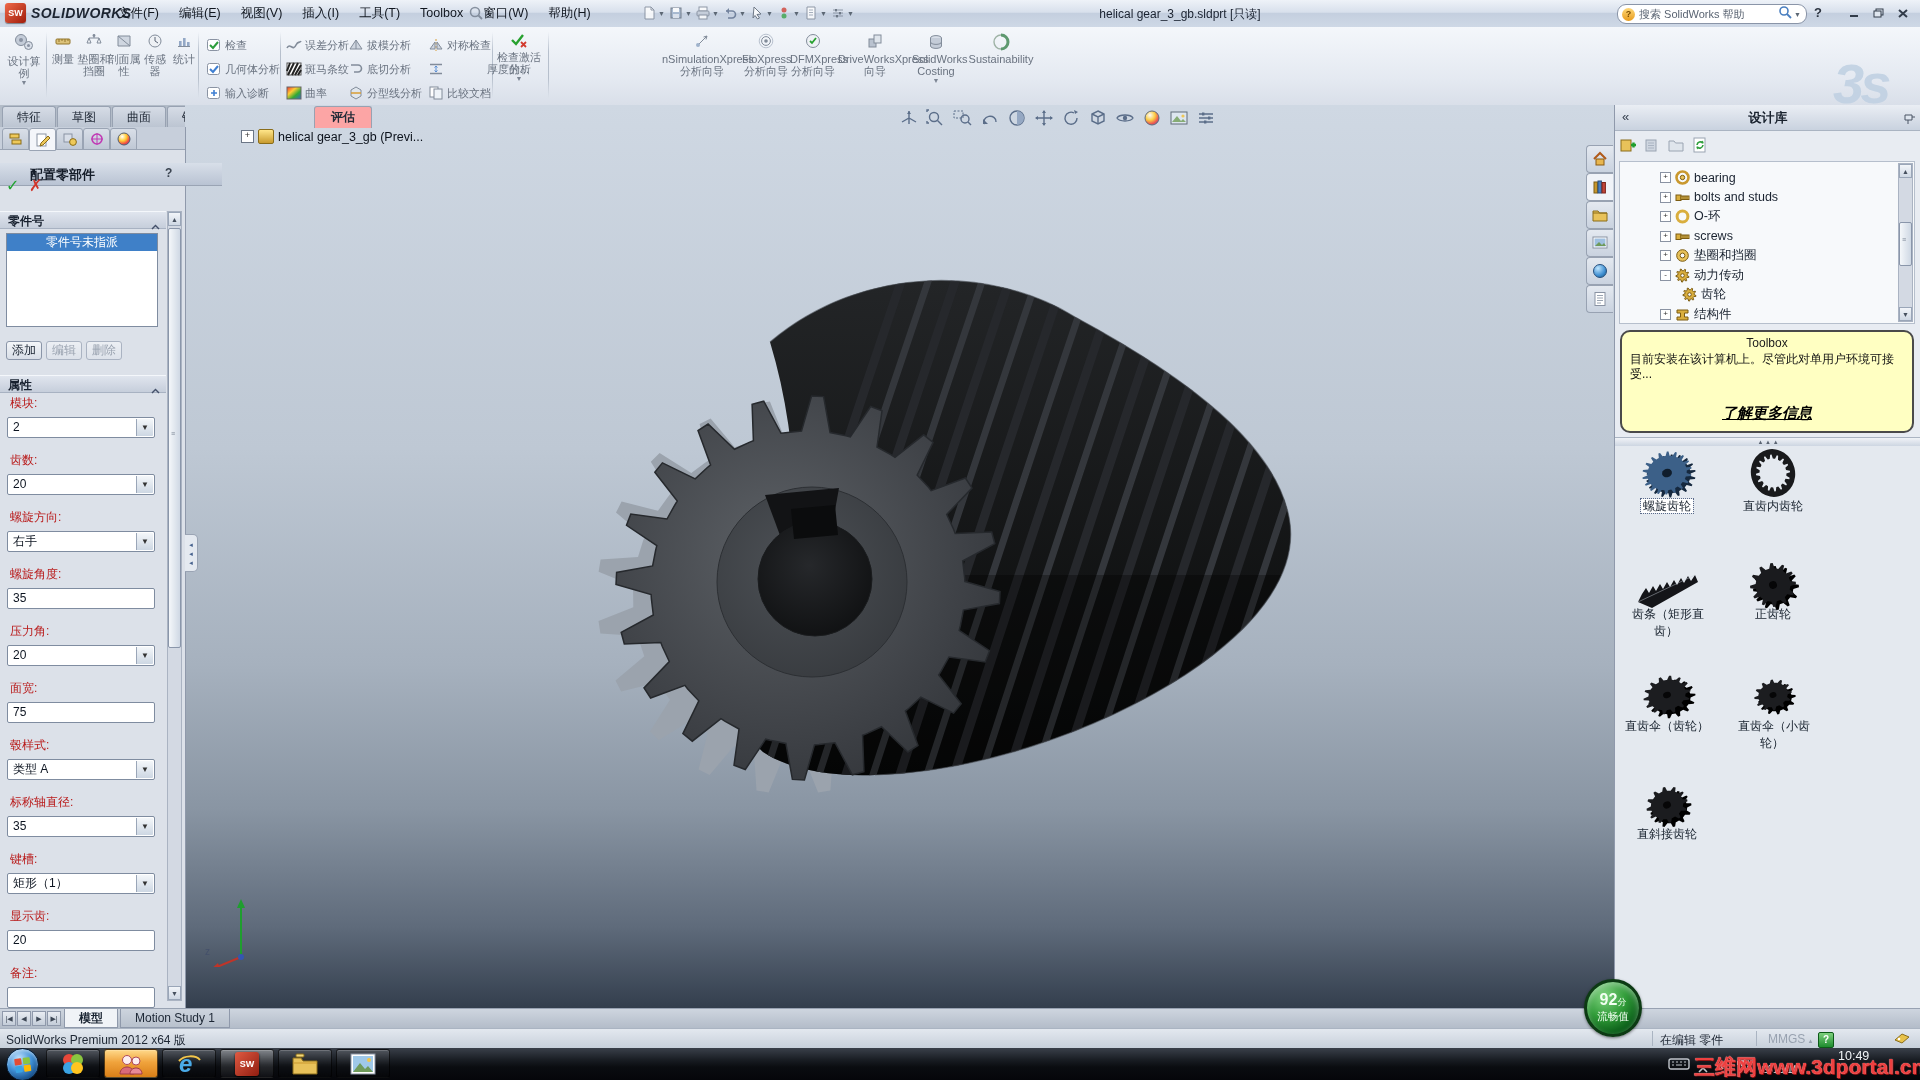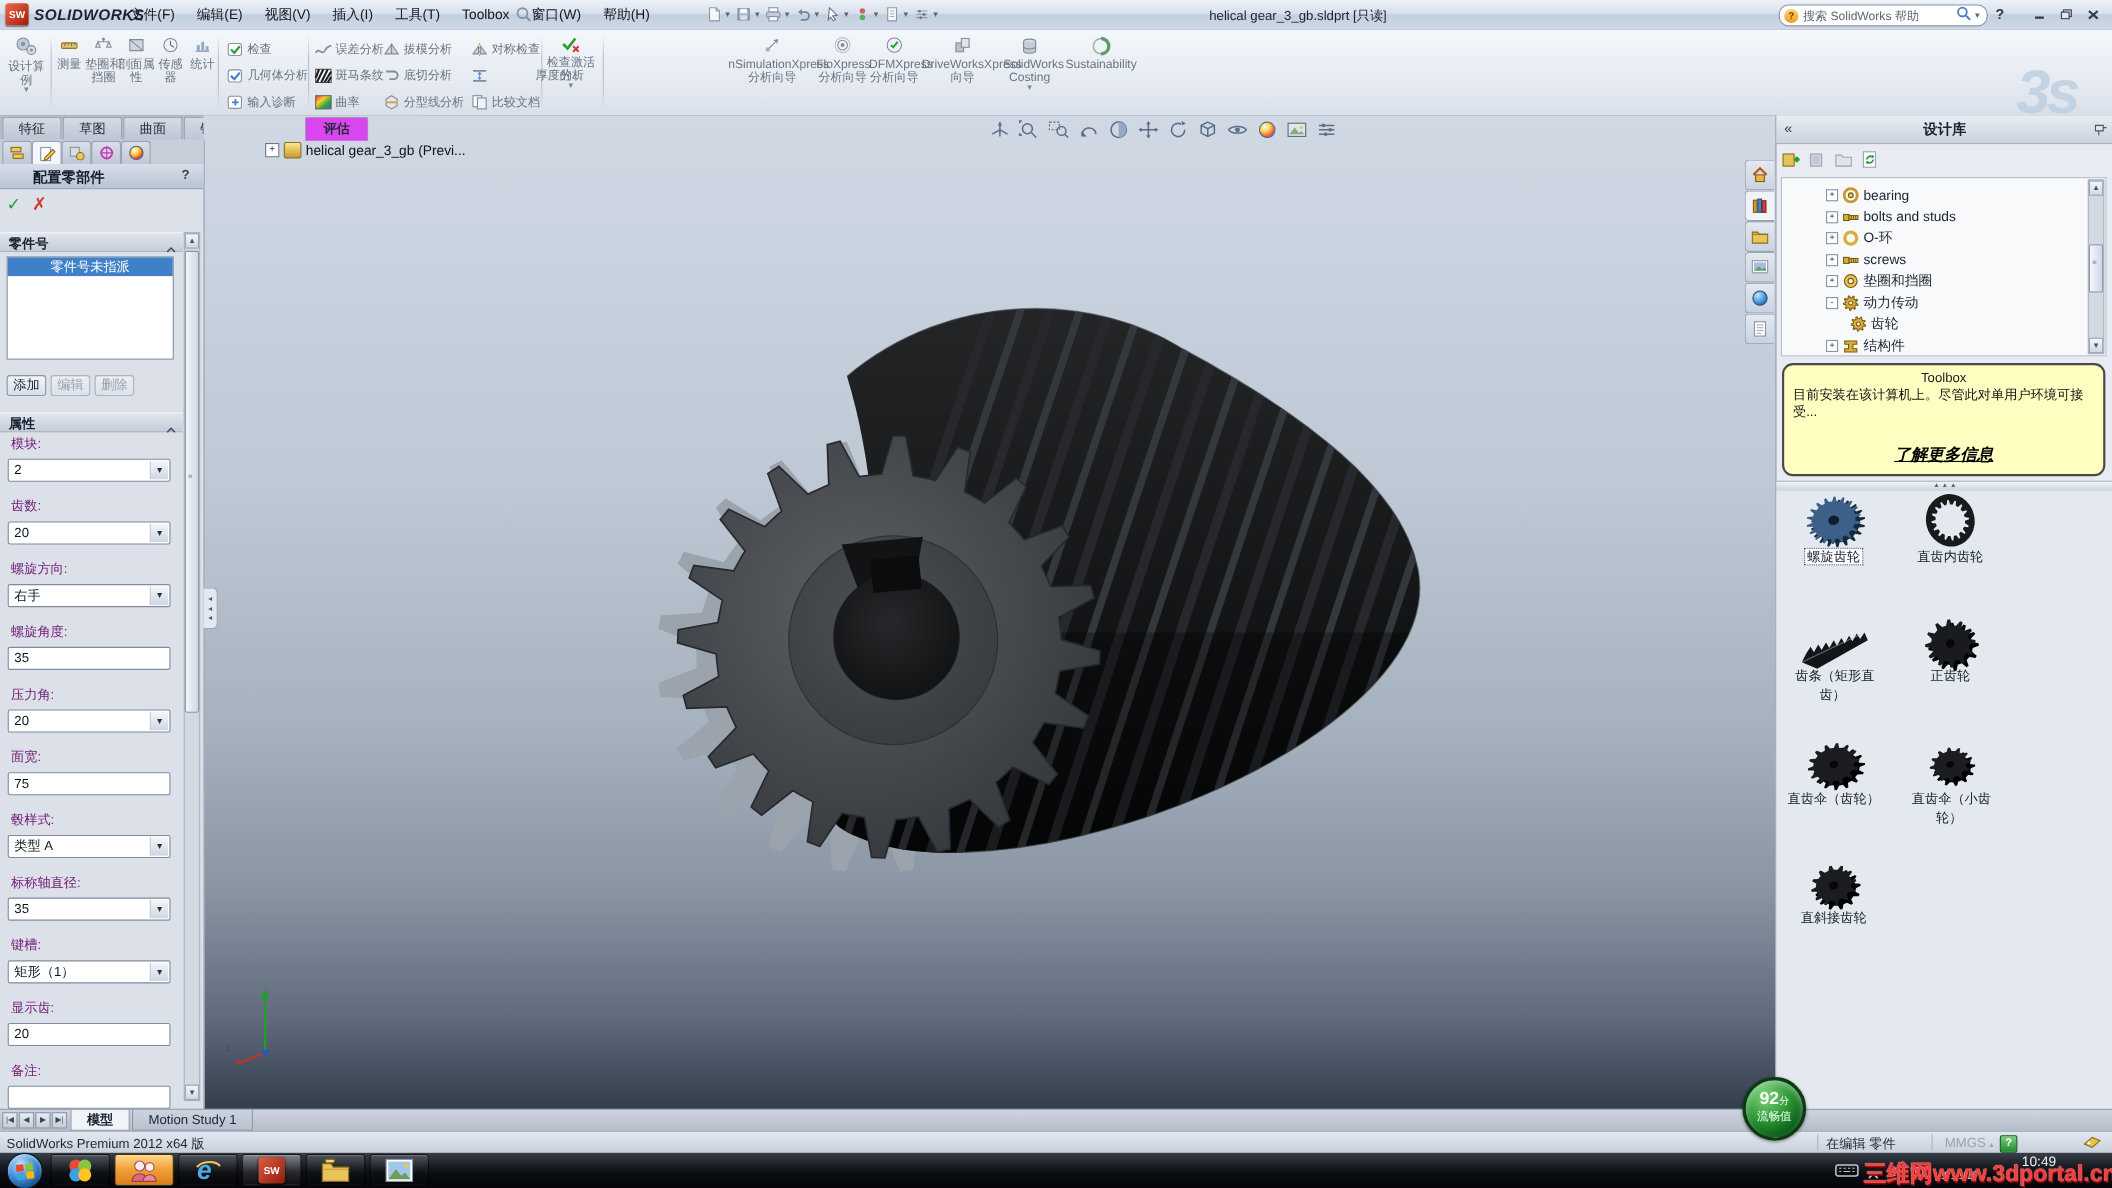--- a/index.html
+++ b/index.html
@@ -37,48 +37,48 @@
   .rlabel{font-size:11px;line-height:12px;color:#6a7380;text-align:center;}
   .rbig{position:absolute;text-align:center;}
   .rrow{position:absolute;display:flex;align-items:center;gap:3px;height:20px;}
   .rdd{font-size:7px;color:#7d8694;}
   #brand-ghost{left:1833px;top:24px;font-size:56px;font-style:italic;font-weight:bold;
     color:#bfd0e2;opacity:.85;letter-spacing:-4px;}
   
   #tabrow{left:0;top:105px;width:380px;height:22px;background:#b3bcc8;}
   .ctab{position:absolute;top:1px;height:20px;line-height:20px;text-align:center;font-size:12px;color:#222b38;
     background:linear-gradient(#d6dce6,#bcc5d2);border:1px solid #98a2b2;border-bottom:none;border-radius:3px 3px 0 0;}
-  .ctab.active{background:#d946ef;font-weight:bold;height:21px;z-index:2;}
+  .ctab.active{background:#fca5a5;font-weight:bold;height:21px;z-index:2;margin-left:37px;}
   
   #viewport{left:185px;top:105px;width:1429px;height:903px;
     background:linear-gradient(180deg,#cfd8e3 0%,#bec8d4 38%,#a6b1be 62%,#8995a3 78%,#5f6b7b 91%,#333e4d 100%);}
   #featuretree-overlay{left:56px;top:24px;display:flex;align-items:center;gap:4px;font-size:12.5px;color:#0c121c;}
   .plusbox{width:11px;height:11px;background:#fff;border:1px solid #6b7686;font-size:9px;line-height:9px;
     text-align:center;color:#333;}
   #part-icon{width:14px;height:13px;background:linear-gradient(#ffe68a,#c99b2e);border:1px solid #8a6d1a;border-radius:2px;}
   #headsup{left:712px;top:2px;height:21px;display:flex;align-items:center;gap:3px;}
   .hbtn{height:20px;display:flex;align-items:center;justify-content:center;padding:0 2px;border-radius:3px;opacity:.9;}
   #triad{left:18px;top:782px;}
   
   #lpanel{left:0;top:127px;width:185px;height:881px;background:#dce1e9;border-right:1px solid #8f99ab;}
   #pm-tabs{left:0;top:0;width:185px;height:22px;background:#c7cfdb;border-bottom:1px solid #9aa4b4;}
   .pmtab{position:absolute;top:1px;width:25px;height:20px;background:linear-gradient(#d9dfe8,#bfc8d5);
     border:1px solid #9aa4b4;border-radius:3px 3px 0 0;display:flex;align-items:center;justify-content:center;}
   .pmtab.active{background:#f4f6fa;height:21px;}
-  #pm-header{left:0;top:22px;width:185px;height:22px;background:linear-gradient(#d8dfe9,#b9c3d3);
-    border-bottom:1px solid #9aa4b4;}
+  #pm-header{left:0;top:36px;width:185px;height:22px;background:linear-gradient(#d8dfe9,#b9c3d3);
+    border-bottom:1px solid #9aa4b4;padding-left:37px;}
   #pm-title{left:30px;top:3px;font-size:13px;font-weight:bold;color:#141c28;}
   #pm-help{left:165px;top:3px;font-size:12px;font-weight:bold;color:#3a4350;}
   #pm-ok{left:6px;top:49px;font-size:16px;font-weight:bold;color:#1fa32e;}
   #pm-cancel{left:29px;top:49px;font-size:16px;font-weight:bold;color:#d0362a;}
   .grp-header{position:absolute;left:0;width:166px;height:18px;background:linear-gradient(#e0e5ee,#c6cedb);
     border-top:1px solid #f4f7fb;border-bottom:1px solid #a8b2c2;font-size:12px;font-weight:bold;color:#17202e;
     line-height:18px;padding-left:8px;box-sizing:border-box;}
   .grp-chев{position:absolute;right:6px;top:5px;}
-  .flabel{position:absolute;left:10px;font-size:12px;color:#701a75;}
+  .flabel{position:absolute;left:10px;font-size:12px;color:#b91c1c;}
   .sel,.inp{position:absolute;left:7px;width:148px;height:21px;background:#fff;border:1px solid #7f8ca0;
     border-radius:2px;box-sizing:border-box;font-size:12px;line-height:19px;padding-left:5px;color:#0c1420;}
   .selarrow{position:absolute;right:1px;top:1px;width:16px;height:17px;border-left:1px solid #9aa6b8;
     background:linear-gradient(#f4f7fa,#cdd7e3);text-align:center;font-size:8px;line-height:17px;color:#333;border-radius:0 1px 1px 0;}
   .pbtn{position:absolute;height:19px;background:linear-gradient(#f4f6f9,#d8dee7);border:1px solid #8a95a8;
     border-radius:3px;font-size:12px;text-align:center;line-height:17px;color:#16202e;box-sizing:border-box;}
   .pbtn.disabled{color:#9aa3b0;background:linear-gradient(#eceff4,#dde2ea);border-color:#aab3c2;}
   .vsb{position:absolute;background:#d3d9e3;border:1px solid #aab3c2;box-sizing:border-box;}
   .vsb-btn{position:absolute;left:0;width:13px;height:14px;background:linear-gradient(#f2f5f9,#cfd8e4);
     border:1px solid #9aa6b8;font-size:7px;text-align:center;line-height:13px;color:#46505e;box-sizing:border-box;}

